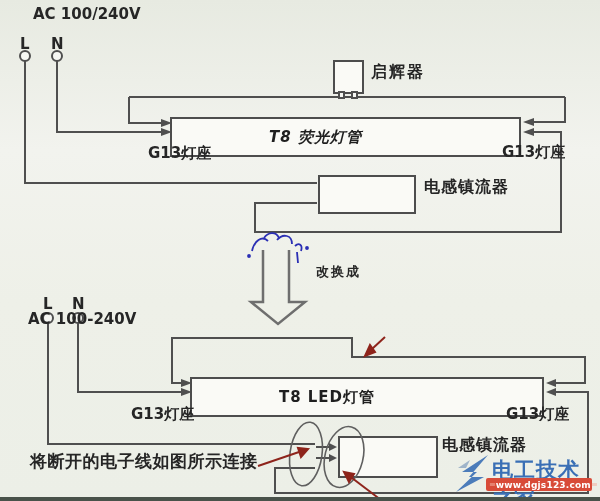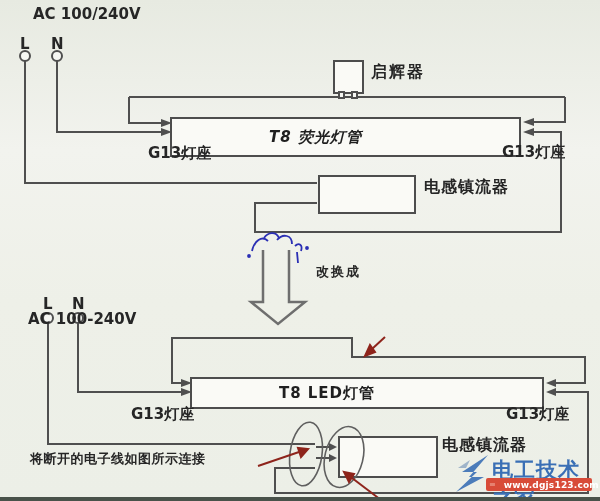--- a/index.html
+++ b/index.html
@@ -9,40 +9,40 @@
     font-family:"DejaVu Sans","Liberation Sans",sans-serif;
   }
   .box{position:absolute;background:#fafaf6;border:2px solid #4d4d4d;box-sizing:border-box;
        display:flex;align-items:center;justify-content:center;}
   .lbl{position:absolute;color:#262626;font-weight:bold;white-space:nowrap;line-height:1.1;}
   .tube-text{font-size:15px;color:#1f1f1f;font-weight:bold;letter-spacing:1px;}
   svg.overlay{position:absolute;left:0;top:0;}
   .wm-band{position:absolute;left:486px;top:478px;width:106px;height:13px;background:#d84b38;
            border-radius:2px;display:flex;align-items:center;justify-content:space-between;
            padding:0 3px;box-sizing:border-box;}
-  .wm-band .url{color:#ffffff;font-size:9px;font-weight:bold;letter-spacing:0.2px;margin-left:8px;}
+  .wm-band .url{color:#ffffff;font-size:9px;font-weight:bold;letter-spacing:0.2px;}
   .wm-band .tick{color:#f3b0a2;font-size:8px;line-height:1;}
   .wm-name{position:absolute;left:492px;top:456px;font-size:21px;font-weight:bold;
            color:#3a6fb5;letter-spacing:1px;}
   .bottom-strip{position:absolute;left:0;top:497px;width:600px;height:4px;background:#49524a;}
 </style>
 </head>
 <body>
 
 <div id="stage">
 
   <div class="box" style="left:333px;top:60px;width:31px;height:34px;"></div>
 
   <div class="box" style="left:170px;top:117px;width:351px;height:40px;font-style:italic;">
     <span class="tube-text" style="padding-right:60px;">T8 荧光灯管</span>
   </div>
 
   <div class="box" style="left:318px;top:175px;width:98px;height:39px;"></div>
 
-  <div class="box" style="left:190px;top:377px;width:354px;height:32px;">
+  <div class="box" style="left:190px;top:377px;width:354px;height:40px;">
     <span class="tube-text" style="padding-right:80px;">T8 LED灯管</span>
   </div>
 
   <div class="box" style="left:338px;top:436px;width:100px;height:42px;"></div>
 
   <svg class="overlay" width="600" height="501" viewBox="0 0 600 501">
     <g stroke="#4f4f4f" stroke-width="2" fill="none">
 
       <path d="M129,97 H565"></path>
 
@@ -133,21 +133,21 @@
   <div class="lbl" style="left:424px;top:178px;font-size:16px;letter-spacing:1px;">电感镇流器</div>
 
   <div class="lbl" style="left:316px;top:265px;font-size:13px;letter-spacing:2px;">改换成</div>
 
   <div class="lbl" style="left:28px;top:263px;font-size:15px;margin-top:48px;">AC 100-240V</div>
   <div class="lbl" style="left:43px;top:296px;font-size:15px;">L</div>
   <div class="lbl" style="left:72px;top:296px;font-size:15px;">N</div>
   <div class="lbl" style="left:131px;top:406px;font-size:15px;">G13灯座</div>
   <div class="lbl" style="left:506px;top:406px;font-size:15px;">G13灯座</div>
   <div class="lbl" style="left:442px;top:436px;font-size:16px;letter-spacing:1px;">电感镇流器</div>
-  <div class="lbl" style="left:30px;top:452px;font-size:13px;letter-spacing:0.5px;">将断开的电子线如图所示连接</div>
+  <div class="lbl" style="left:30px;top:452px;font-size:17px;letter-spacing:0.5px;">将断开的电子线如图所示连接</div>
 
   <div class="wm-name">电工技术之家</div>
   <div class="wm-band">
     <span class="tick">≡</span>
     <span class="url">www.dgjs123.com</span>
     <span class="tick">≡</span>
   </div>
 
   <div class="bottom-strip"></div>
 </div>

